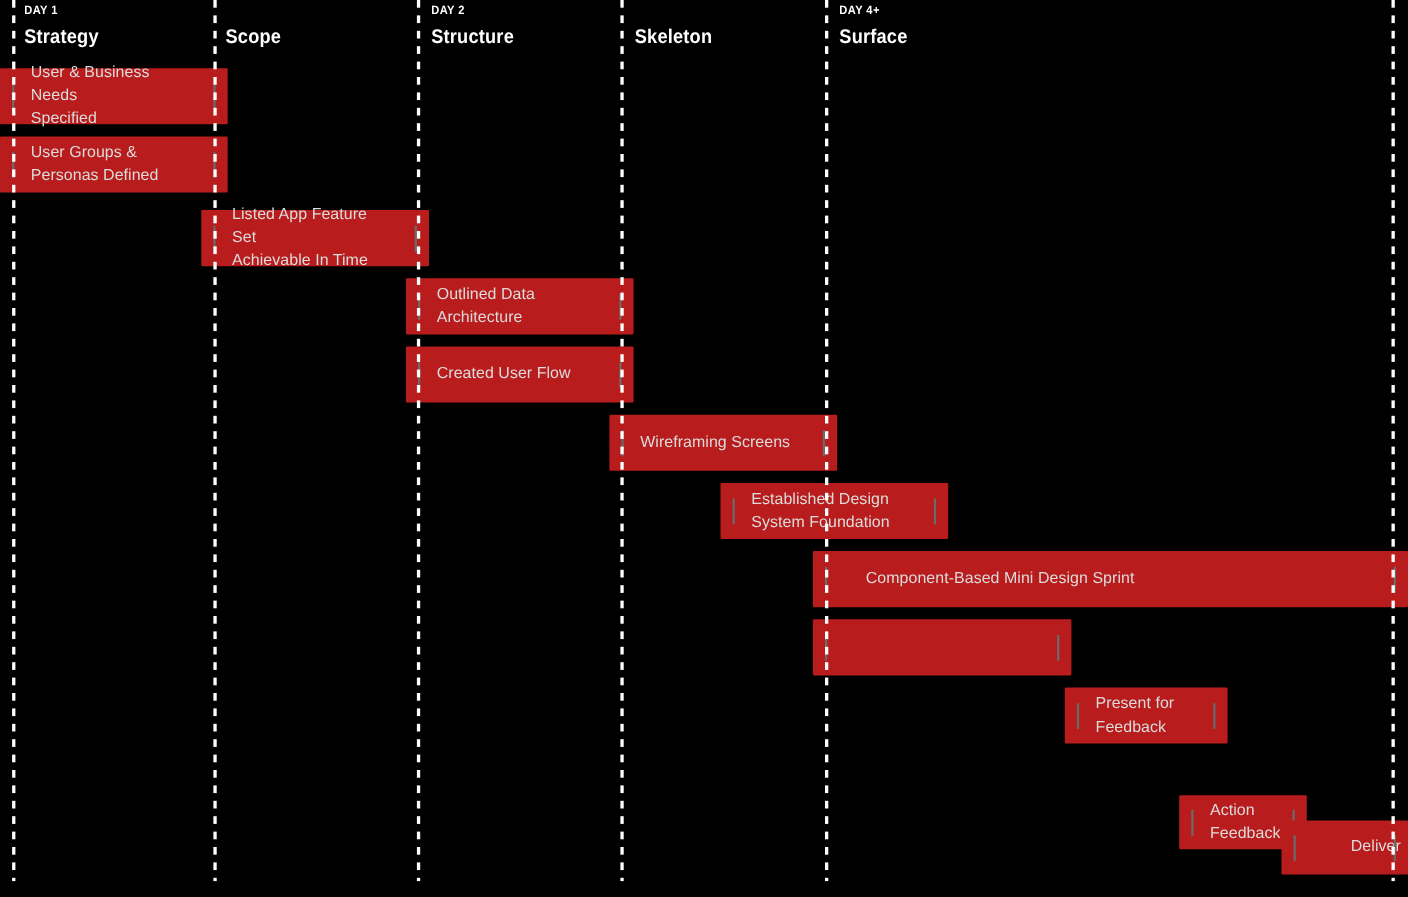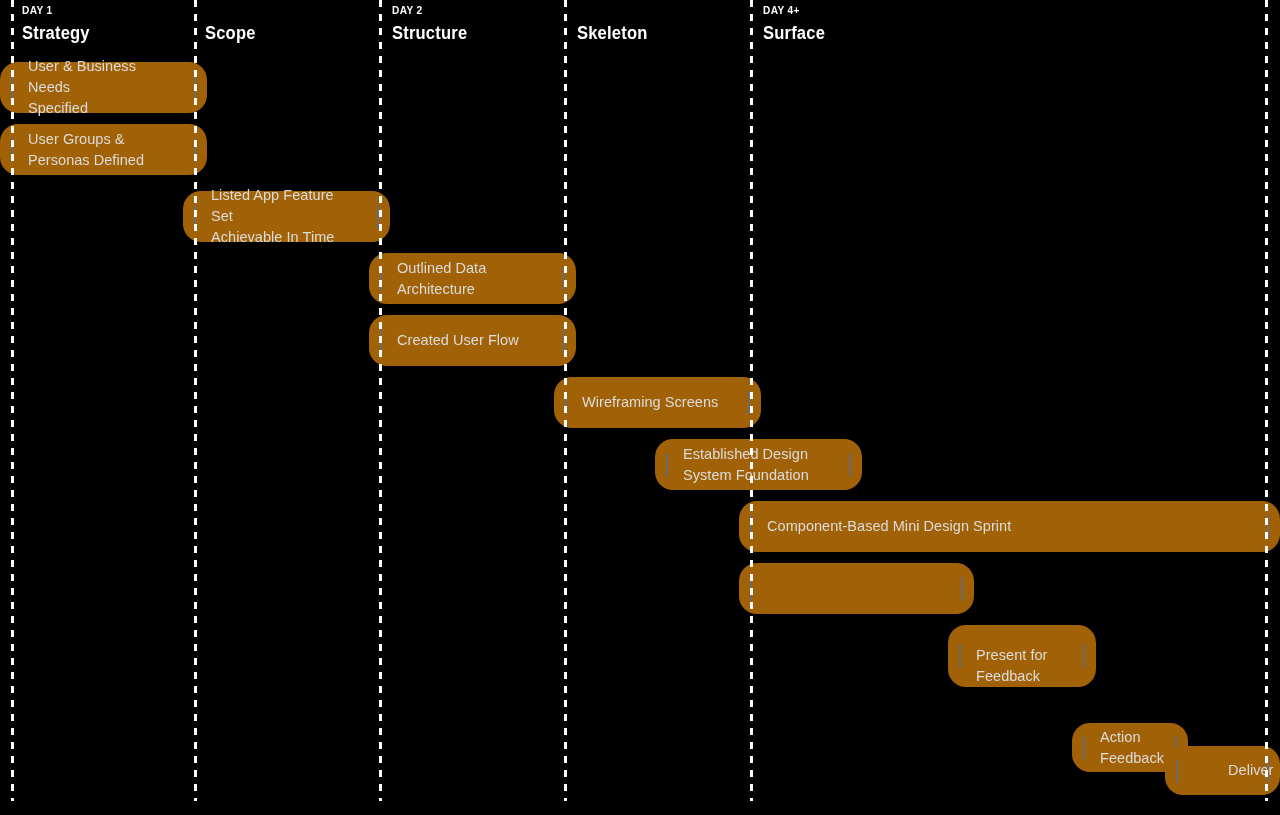--- a/index.html
+++ b/index.html
@@ -64,22 +64,22 @@
     line-height: 22px;
     margin-top: 5px;
     transform: scaleX(0.92);
     transform-origin: left center;
   }
   .phase-name.nodays { margin-top: 22px; }
   
   .bar {
     position: absolute;
     box-sizing: border-box;
-    background: #a16207;
-    border-radius: 18px;
+    background: #b91c1c;
+    border-radius: 1px;
     z-index: 20;
     display: flex;
     align-items: center;
   }
   .bar-label {
     color: #dcdcdc;
     font-size: 14.5px;
     line-height: 21px;
     font-weight: 400;
     padding-left: 28px;
@@ -168,30 +168,30 @@
         <span class="handle left"></span>
         <span class="bar-label">Wireframing Screens</span>
         <span class="handle right"></span>
       </div>
       <div class="bar" style="left: 655px; top: 439px; width: 207px; height: 51px;">
         <span class="handle left"></span>
         <span class="bar-label">Established Design
 System Foundation</span>
         <span class="handle right"></span>
       </div>
-      <div class="bar" style="left: 739px; top: 501px; width: 541px; height: 51px;">
+      <div class="bar" style="left: 739px; top: 501px; width: 541px; height: 51px; padding-left: 20px;">
         <span class="handle left"></span>
         <span class="bar-label">Component-Based Mini Design Sprint</span>
         <span class="handle right"></span>
       </div>
       <div class="bar" style="left: 739px; top: 563px; width: 235px; height: 51px;">
         <span class="handle left"></span>
         <span class="handle right"></span>
       </div>
-      <div class="bar" style="left: 948px; top: 625px; width: 148px; height: 62px; align-items: flex-end;">
+      <div class="bar" style="left: 968px; top: 625px; width: 148px; height: 51px;">
         <span class="handle left"></span>
         <span class="bar-label">Present for
 Feedback</span>
         <span class="handle right"></span>
       </div>
       <div class="bar" style="left: 1072px; top: 685px; width: 116px; height: 49px; margin-top: 38px;">
         <span class="handle left"></span>
         <span class="bar-label">Action
 Feedback</span>
         <span class="handle right"></span>

